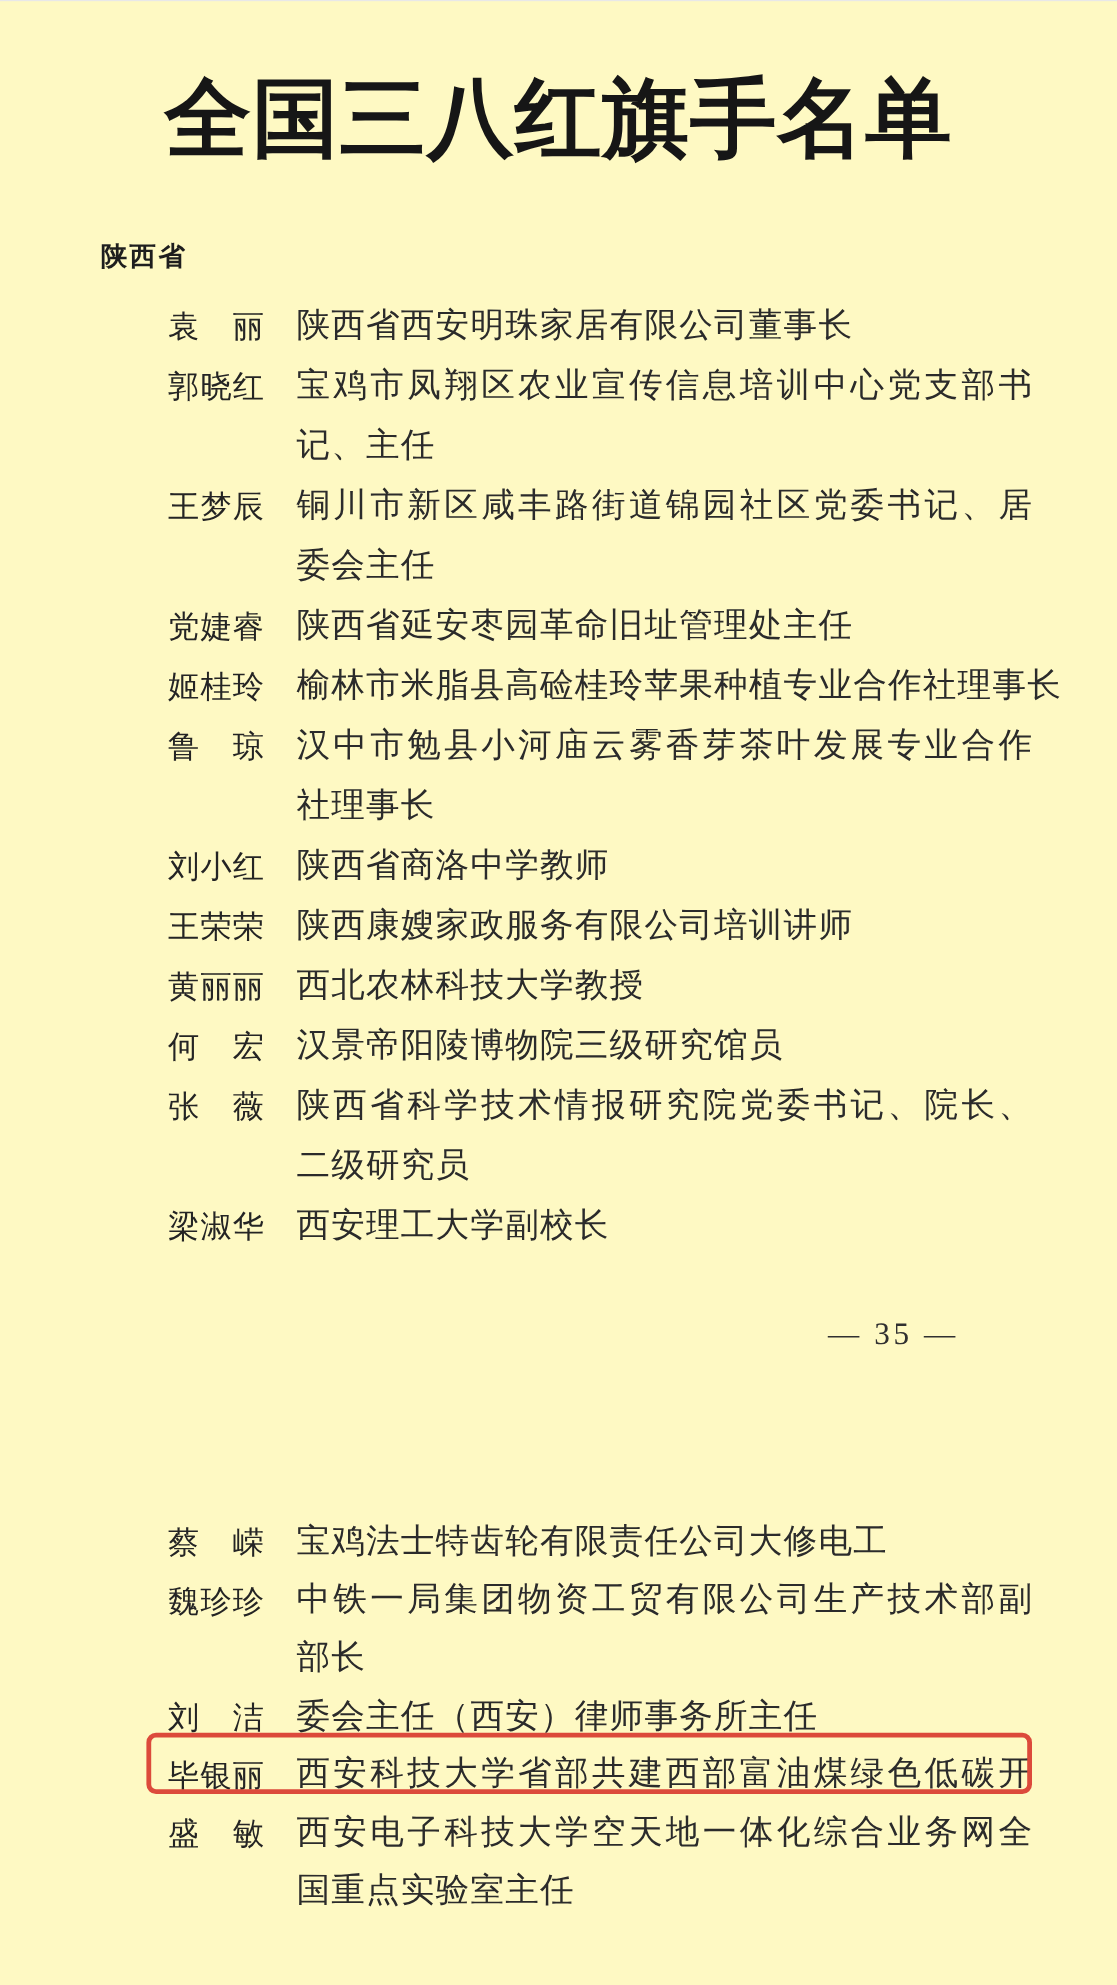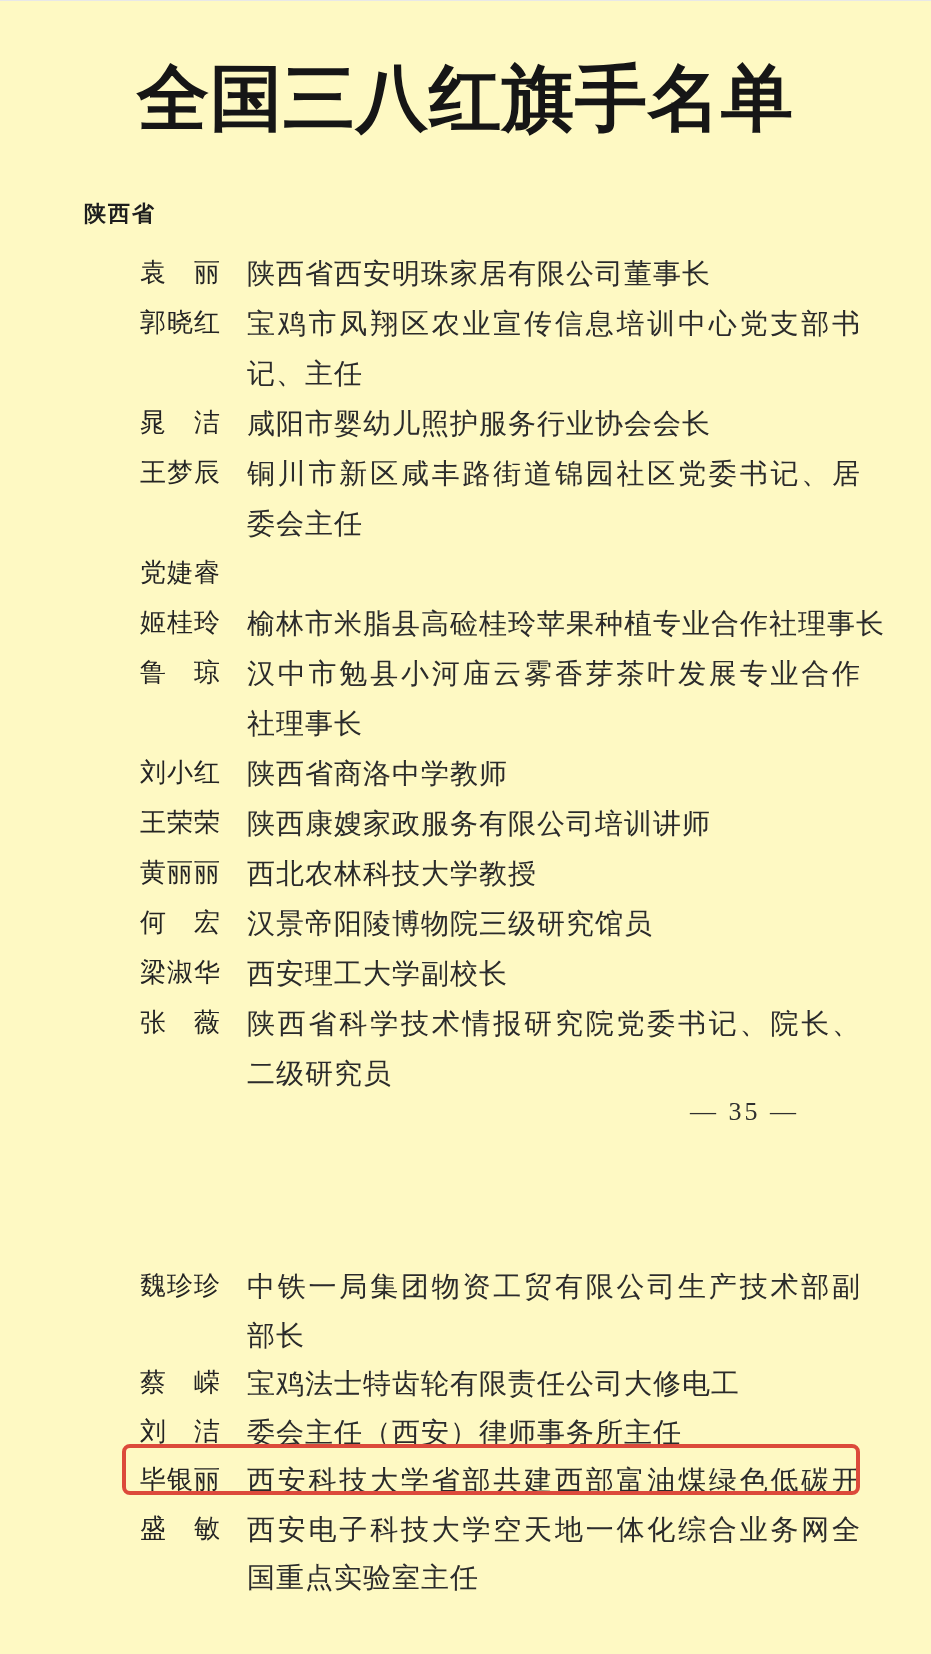--- a/index.html
+++ b/index.html
@@ -39,20 +39,21 @@
     text-align:justify; text-align-last:justify;
     color:#242424;
     font-family:Liberation Mono, monospace;
   }
   .entry-desc { flex:1; margin-left:27px; font-size:28px; min-width:0; }
   .line {
     height:var(--pitch); line-height:var(--pitch);
     letter-spacing:1px;
     white-space:nowrap;
     color:#2b2b2b;
+    font-family:Liberation Mono, monospace;
   }
   .line.fill {
     white-space:normal;
     letter-spacing:0;
     text-align:justify; text-align-last:justify;
   }
   .hl-box {
     position:absolute;
     left:-18px; right:0; top:-13px; bottom:11px;
     border:4px solid #dc4a3b;
@@ -84,37 +85,34 @@
       </div>
 
       <div class="entry">
         <div class="entry-name">郭晓红</div>
         <div class="entry-desc">
           <div class="line fill">宝鸡市凤翔区农业宣传信息培训中心党支部书</div>
           <div class="line">记、主任</div>
         </div>
       </div>
 
-      <div class="entry">
-        <div class="entry-name">晁洁</div>
-        <div class="entry-desc">
-          <div class="line">咸阳市婴幼儿照护服务行业协会会长</div>
-        </div>
-      </div>
 
       <div class="entry">
         <div class="entry-name">王梦辰</div>
         <div class="entry-desc">
           <div class="line fill">铜川市新区咸丰路街道锦园社区党委书记、居</div>
           <div class="line">委会主任</div>
         </div>
       </div>
 
       <div class="entry">
         <div class="entry-name">党婕睿</div>
+        <div class="entry-desc">
+          <div class="line">陕西省延安枣园革命旧址管理处主任</div>
+        </div>
       </div>
 
       <div class="entry">
         <div class="entry-name">姬桂玲</div>
         <div class="entry-desc">
           <div class="line">榆林市米脂县高硷桂玲苹果种植专业合作社理事长</div>
         </div>
       </div>
 
       <div class="entry">
@@ -147,55 +145,55 @@
       </div>
 
       <div class="entry">
         <div class="entry-name">何宏</div>
         <div class="entry-desc">
           <div class="line">汉景帝阳陵博物院三级研究馆员</div>
         </div>
       </div>
 
       <div class="entry">
-        <div class="entry-name">梁淑华</div>
-        <div class="entry-desc">
-          <div class="line">西安理工大学副校长</div>
-        </div>
-      </div>
-
-      <div class="entry">
         <div class="entry-name">张薇</div>
         <div class="entry-desc">
           <div class="line fill">陕西省科学技术情报研究院党委书记、院长、</div>
           <div class="line">二级研究员</div>
         </div>
       </div>
+
+      <div class="entry">
+        <div class="entry-name">梁淑华</div>
+        <div class="entry-desc">
+          <div class="line">西安理工大学副校长</div>
+        </div>
+      </div>
     </div>
 
   <div class="page-number">— 35 —</div>
 
   <div class="list list-p2">
+
+      <div class="entry">
+        <div class="entry-name">蔡嵘</div>
+        <div class="entry-desc">
+          <div class="line">宝鸡法士特齿轮有限责任公司大修电工</div>
+        </div>
+      </div>
 
       <div class="entry">
         <div class="entry-name">魏珍珍</div>
         <div class="entry-desc">
           <div class="line fill">中铁一局集团物资工贸有限公司生产技术部副</div>
           <div class="line">部长</div>
         </div>
       </div>
 
       <div class="entry">
-        <div class="entry-name">蔡嵘</div>
-        <div class="entry-desc">
-          <div class="line">宝鸡法士特齿轮有限责任公司大修电工</div>
-        </div>
-      </div>
-
-      <div class="entry">
         <div class="entry-name">刘洁</div>
         <div class="entry-desc">
           <div class="line">委会主任（西安）律师事务所主任</div>
         </div>
       </div>
 
       <div class="entry">
         <div class="entry-name">毕银丽</div>
         <div class="entry-desc">
           <div class="line fill">西安科技大学省部共建西部富油煤绿色低碳开</div>

